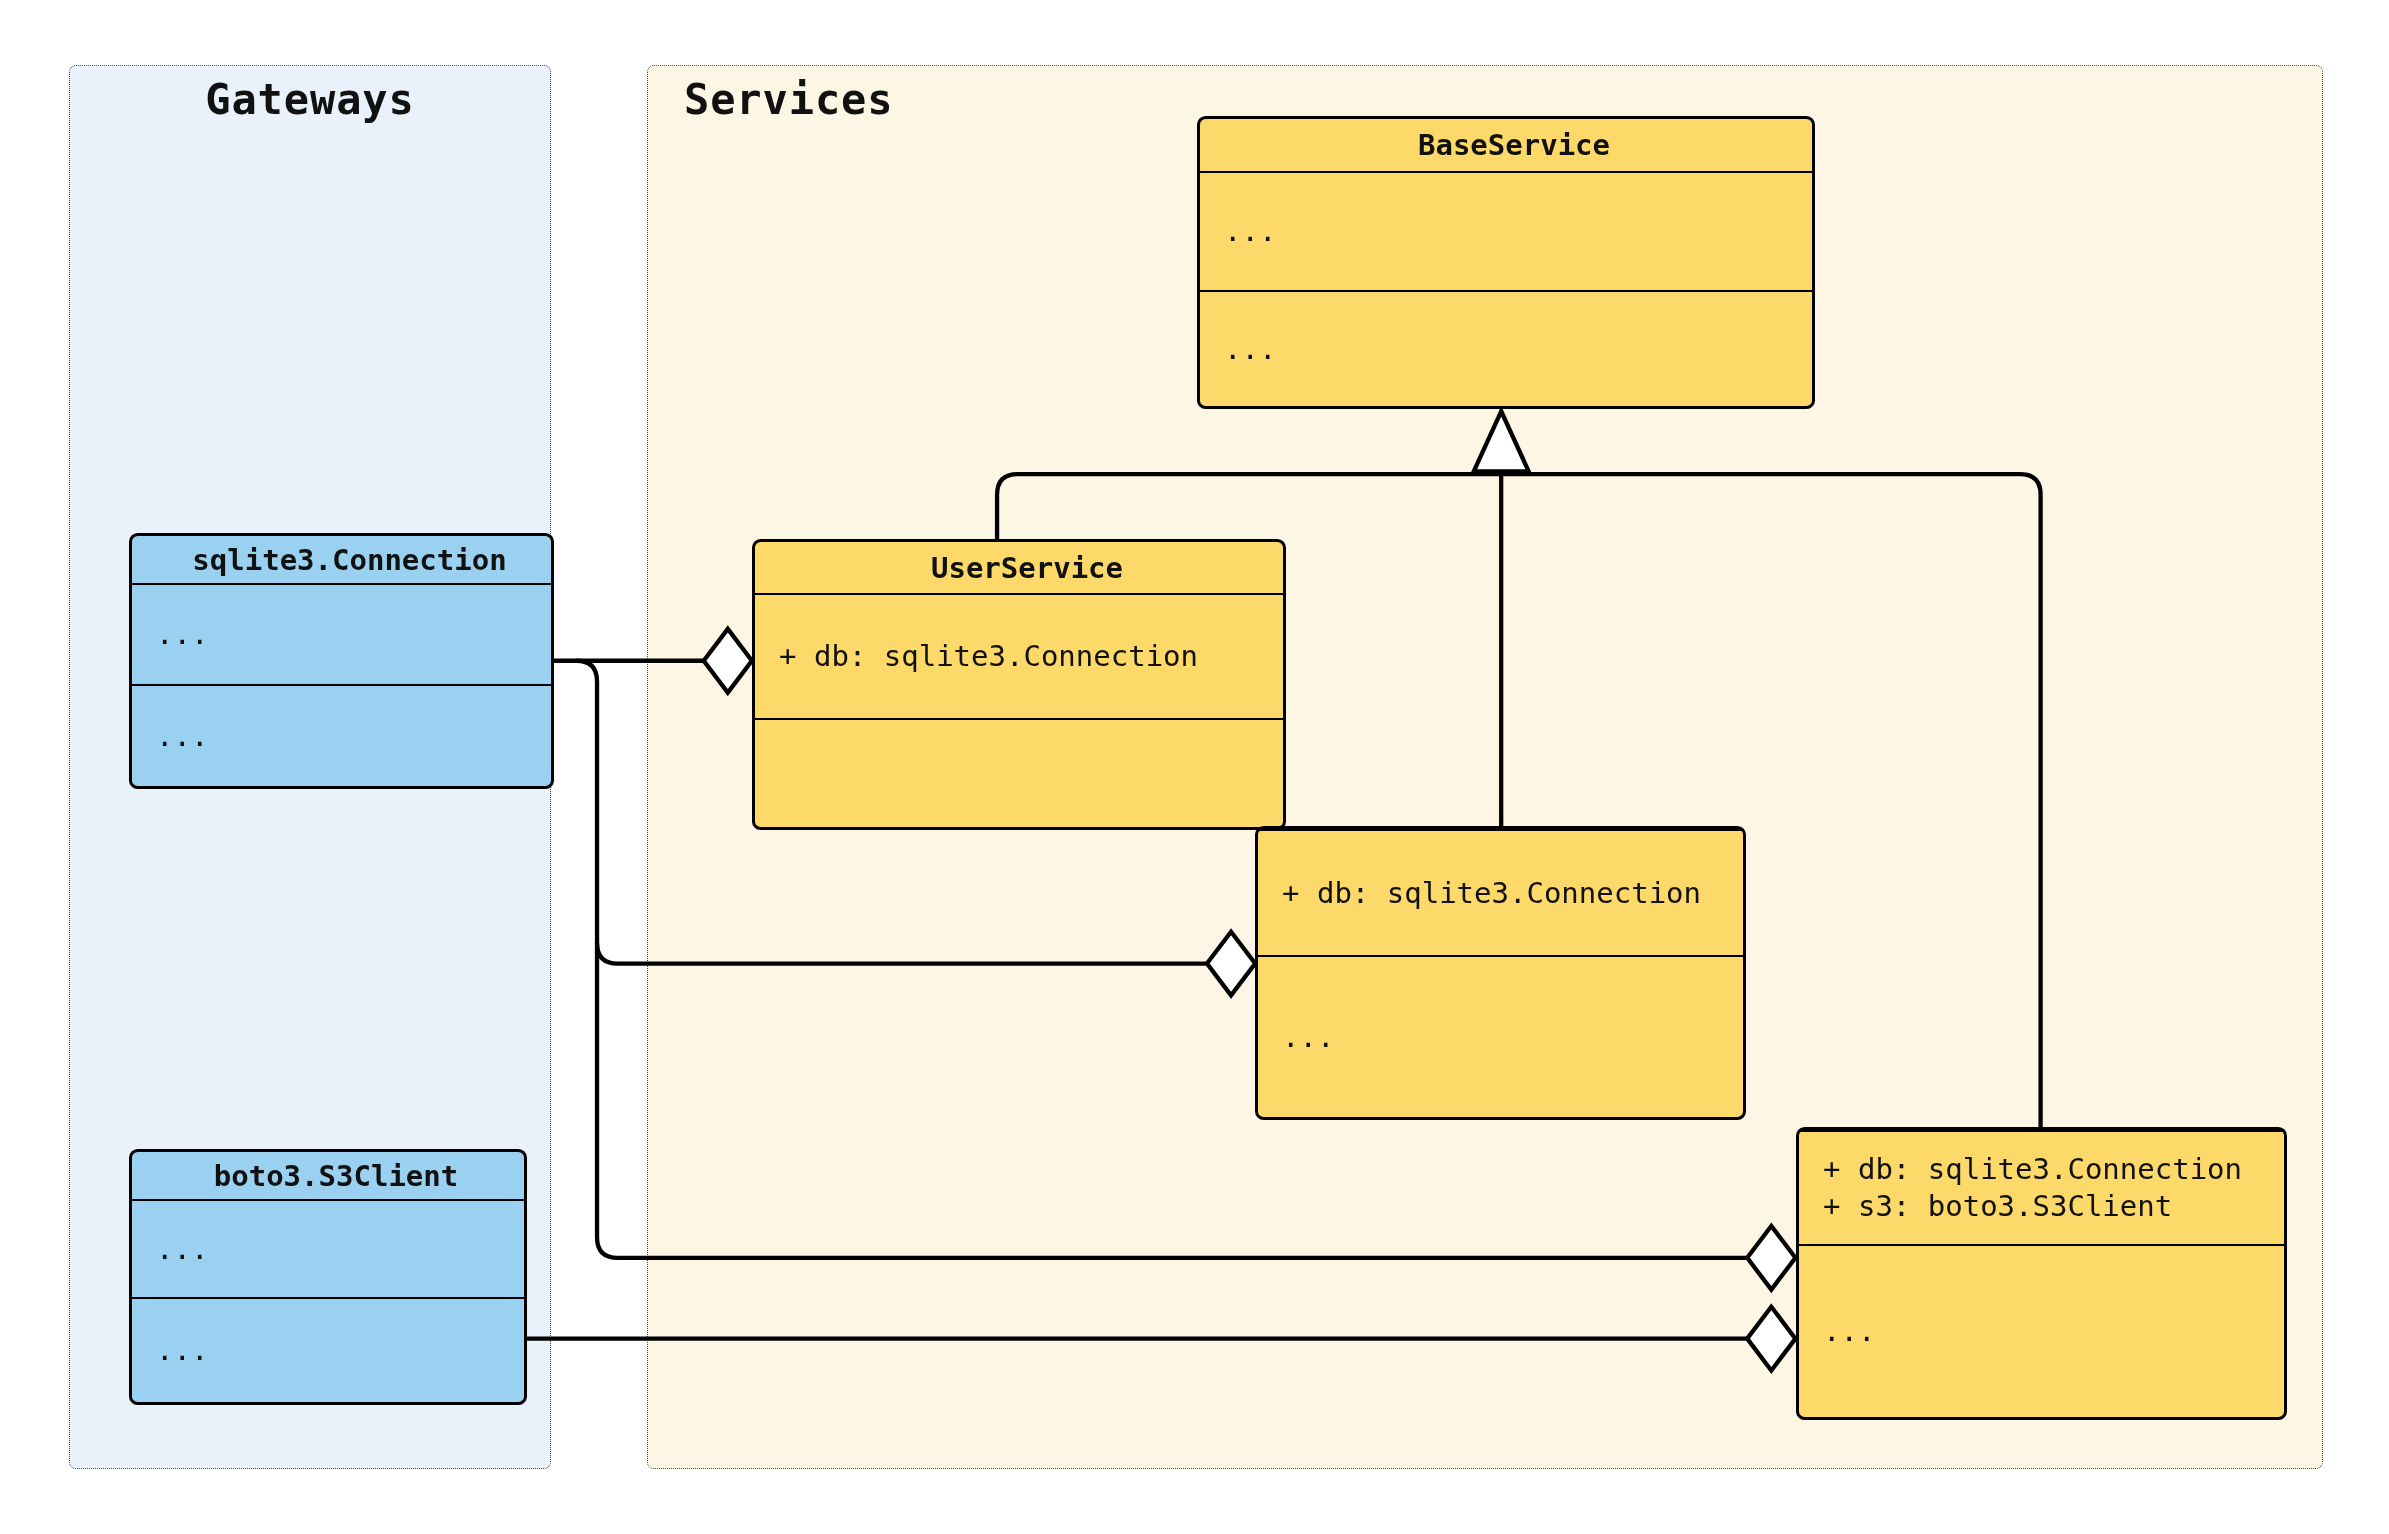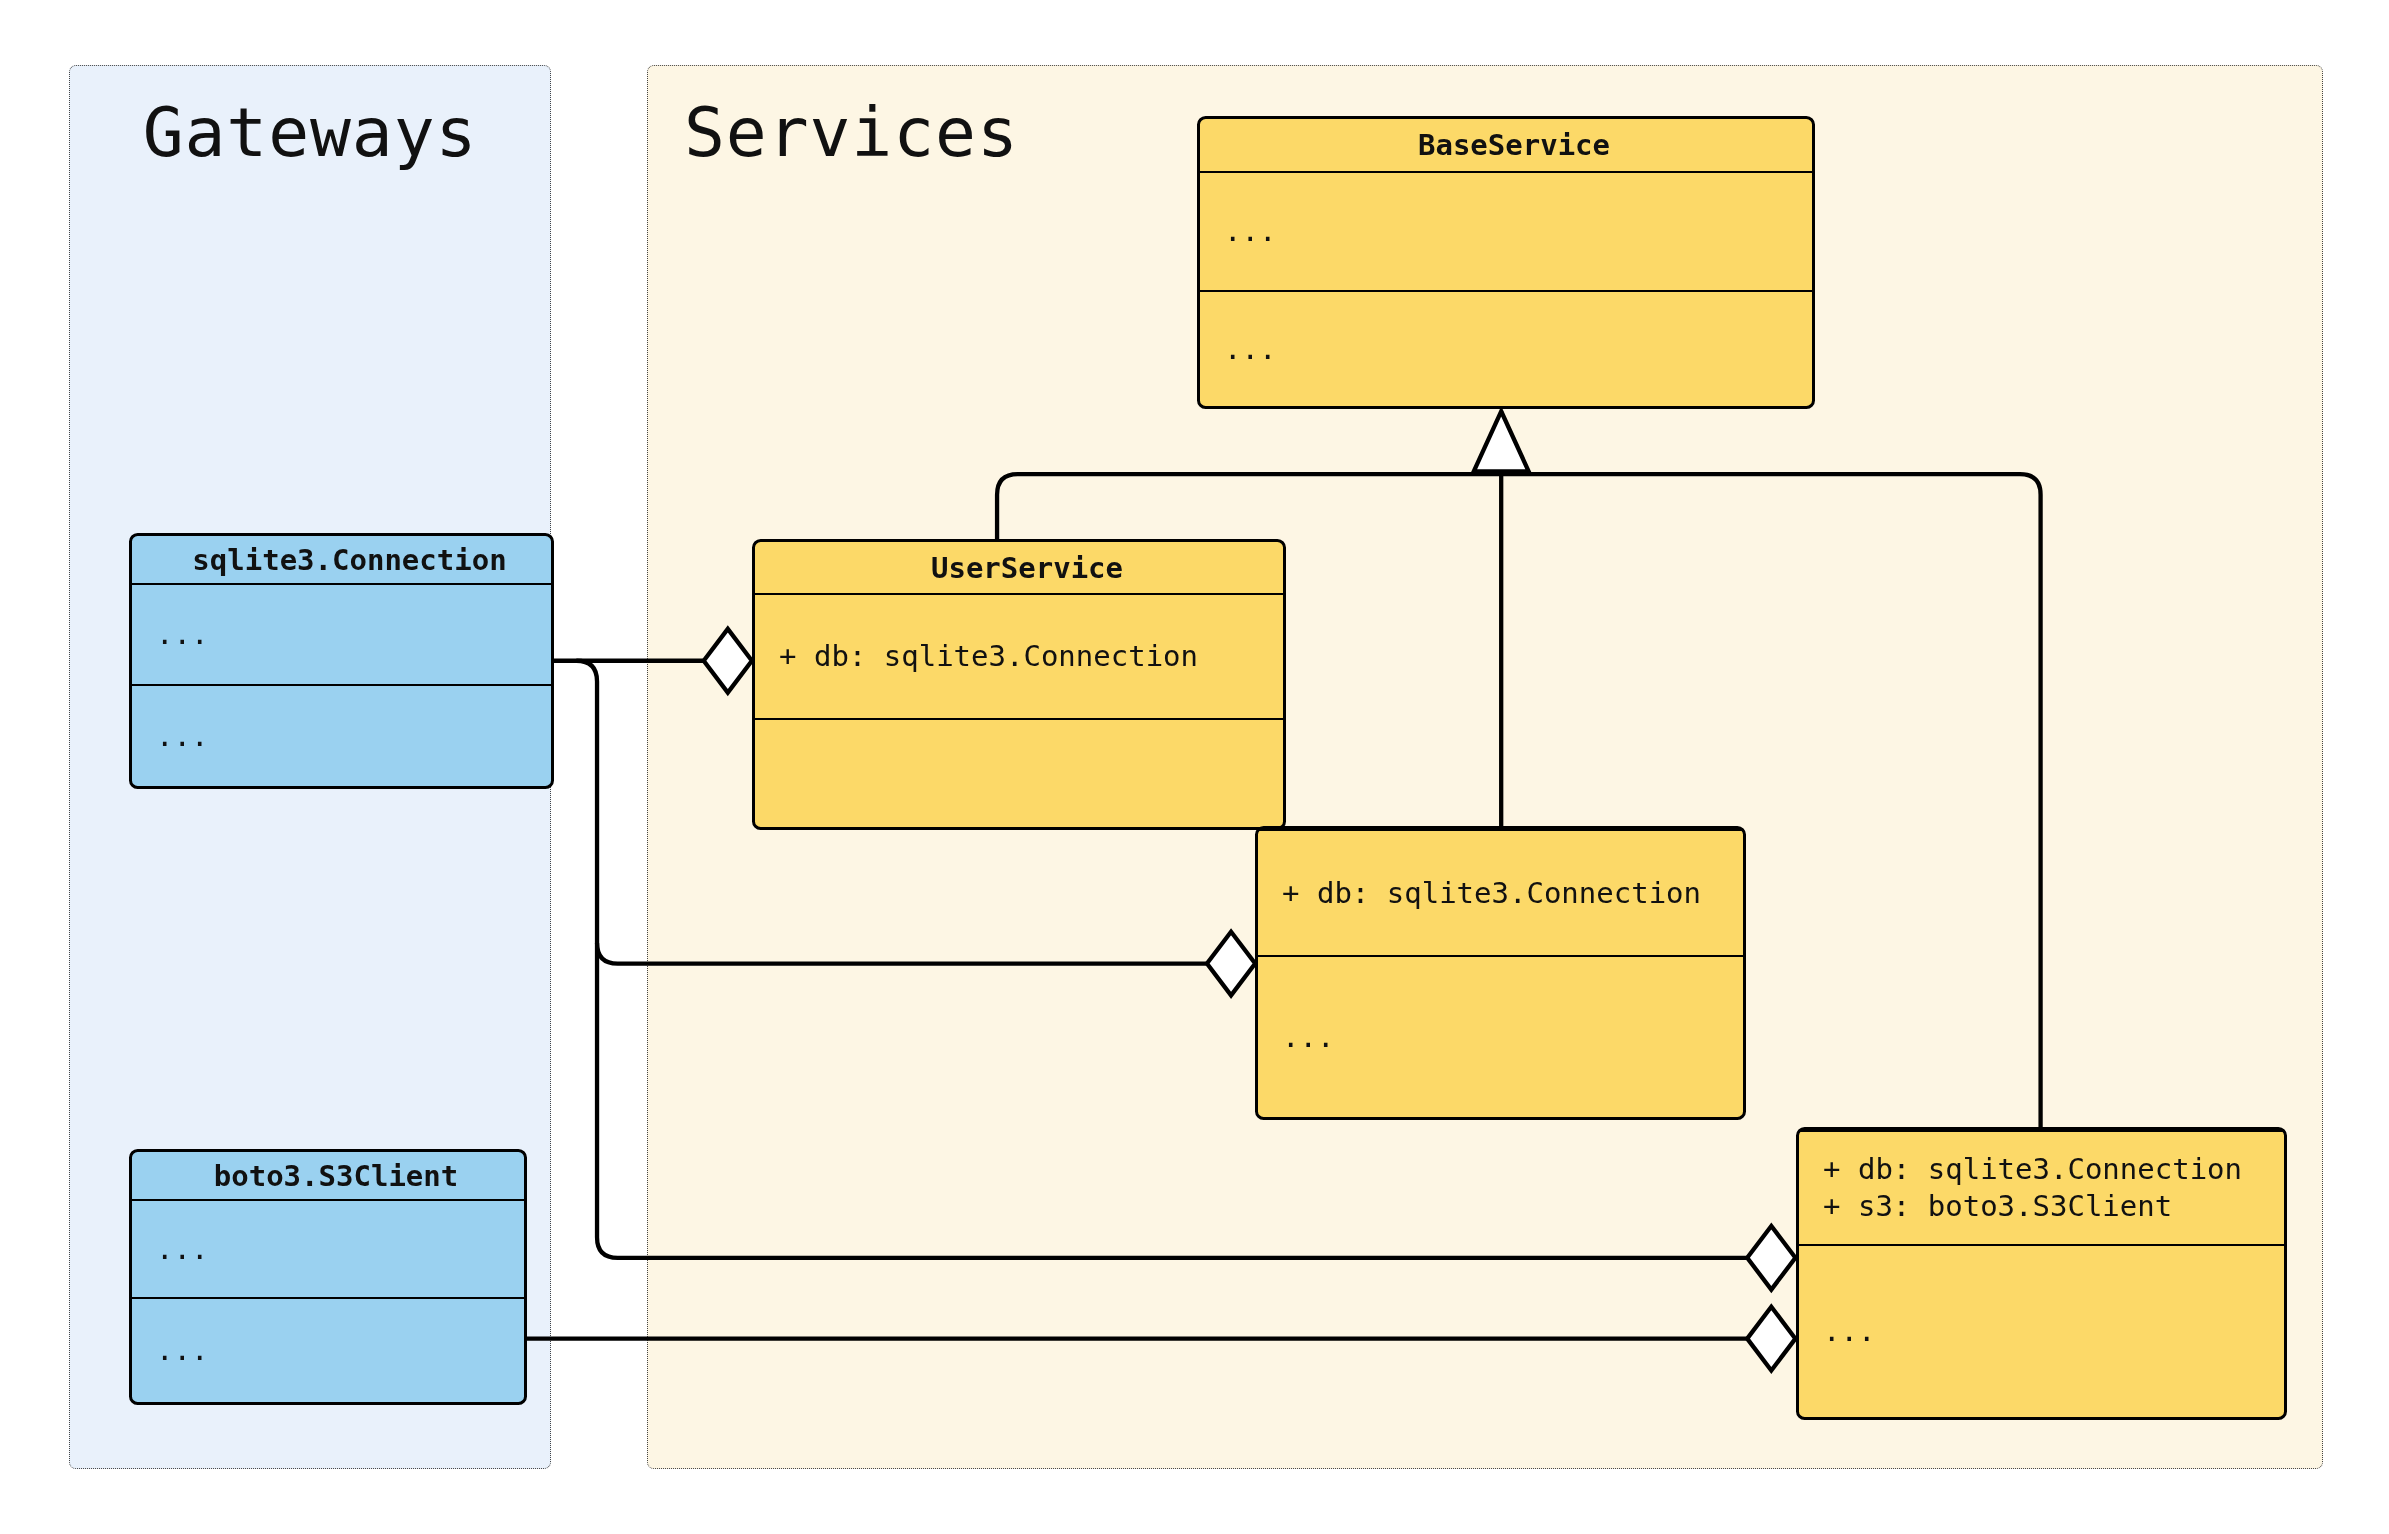--- a/index.html
+++ b/index.html
@@ -25,23 +25,23 @@
   .panel-gateways {
     left: 69px; top: 65px; width: 482px; height: 1404px;
     background: #e9f1fb;
   }
   .panel-services {
     left: 647px; top: 65px; width: 1676px; height: 1404px;
     background: #fdf6e4;
   }
   .panel-title {
     position: absolute;
-    top: 27px;
-    font-size: 68px;
-    font-weight: normal;
+    top: 9px;
+    font-size: 42px;
+    font-weight: bold;
     letter-spacing: 0.9px;
     white-space: nowrap;
   }
   .panel-title.centered { left: 0; width: 100%; text-align: center; }
   .panel-title.leftpad  { left: 36px; }
 
   .wires {
     position: absolute;
     left: 0; top: 0;
     width: 2389px;

